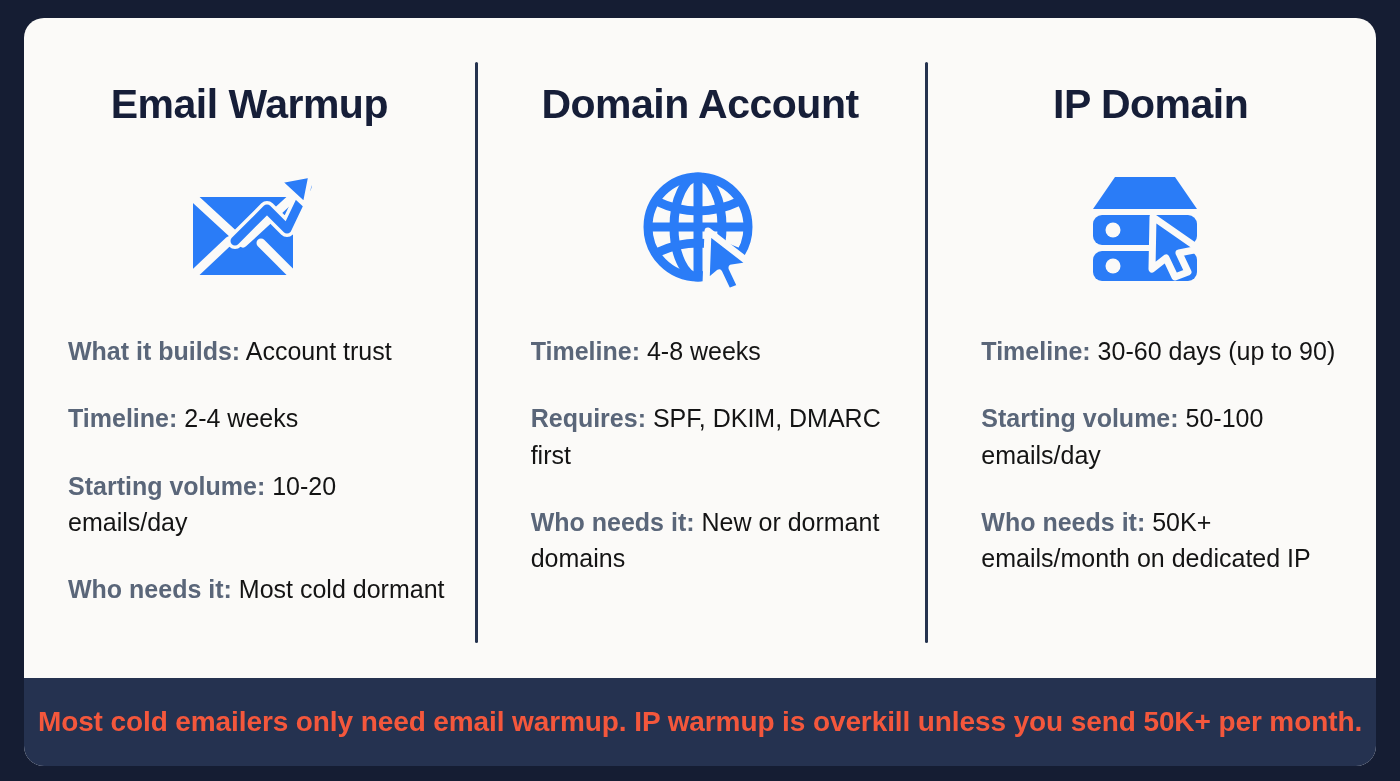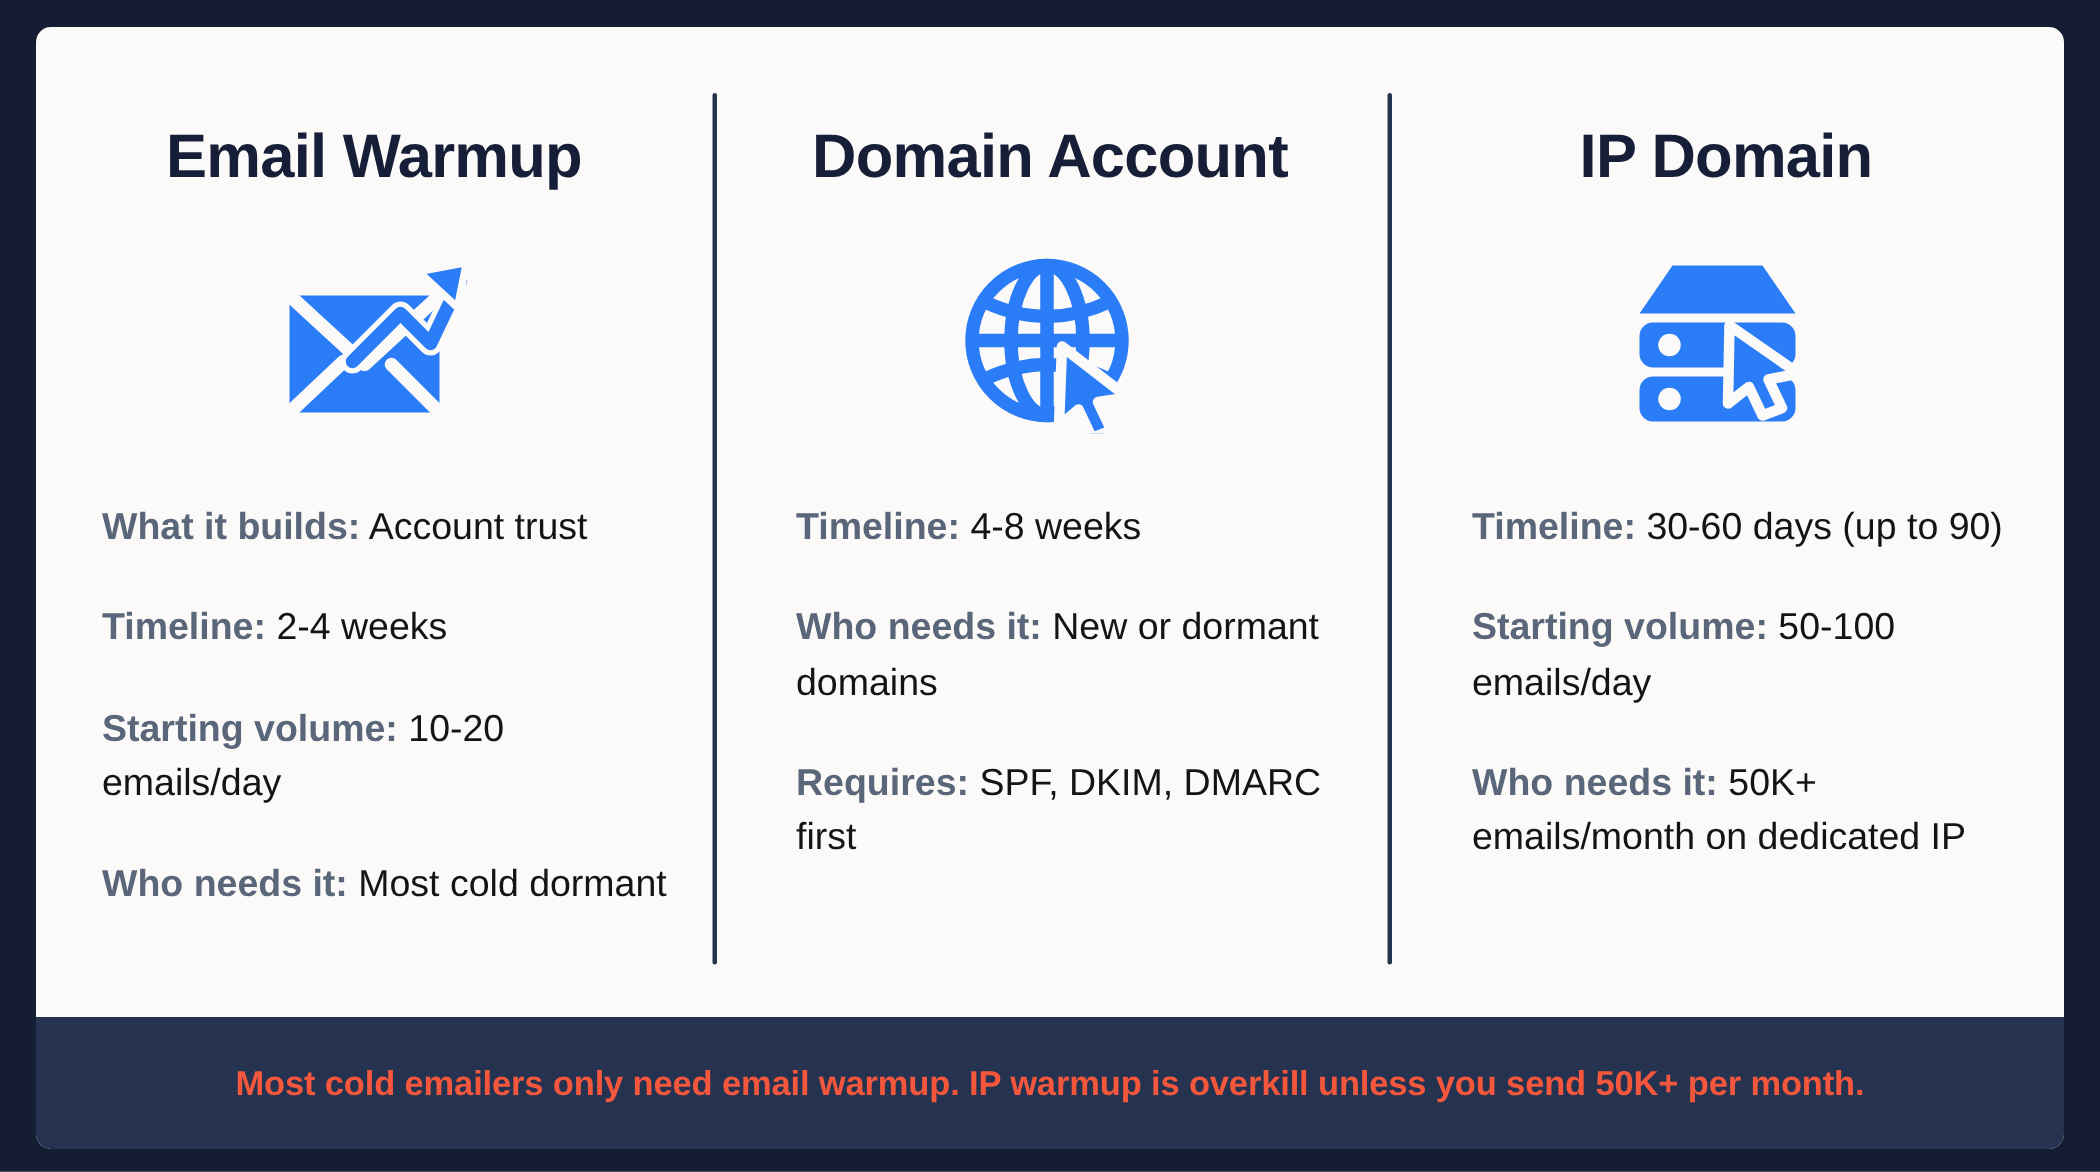--- a/index.html
+++ b/index.html
@@ -12,21 +12,21 @@
     overflow: hidden;
   }
 
   .infographic {
     position: absolute;
     left: 24px;
     top: 18px;
     width: 1352px;
     height: 748px;
     background: #fbfaf8;
-    border-radius: 10px;
+    border-radius: 20px;
     overflow: hidden;
     display: flex;
     flex-direction: column;
   }
 
   .columns {
     flex: 1 1 auto;
     display: flex;
     position: relative;
     padding: 14px 0 0 0;
@@ -102,21 +102,21 @@
     flex: 0 0 auto;
     height: 88px;
     background: #253250;
     display: flex;
     align-items: center;
     justify-content: center;
     padding: 0 24px;
   }
 
   .footer-text {
-    font-size: 23px;
+    font-size: 28px;
     font-weight: 700;
     color: #f4573c;
     text-align: center;
     letter-spacing: -0.1px;
     white-space: nowrap;
   }
 
   svg { display: block; }
 </style>
 </head>
@@ -182,26 +182,26 @@
           <path d="M68 62 L112 96 L92 99 L101 118 L88 123 L79 104 L66 115 Z" fill="#2a7cf7" stroke="#fbfaf8" stroke-width="7" stroke-linejoin="round"></path>
         </svg>
       </div>
 
       <div class="facts">
         <div class="fact">
           <span class="k">Timeline:</span>
           <span class="v">4-8 weeks</span>
         </div>
         <div class="fact">
+          <span class="k">Requires:</span>
+          <span class="v">SPF, DKIM, DMARC first</span>
+        </div>
+        <div class="fact">
           <span class="k">Who needs it:</span>
           <span class="v">New or dormant domains</span>
-        </div>
-        <div class="fact">
-          <span class="k">Requires:</span>
-          <span class="v">SPF, DKIM, DMARC first</span>
         </div>
       </div>
     </div>
 
     <div class="col col-3">
       <div class="col-title">IP Domain</div>
 
       <div class="icon-wrap">
         <svg width="124" height="116" viewBox="0 0 124 116" aria-hidden="true">
 

